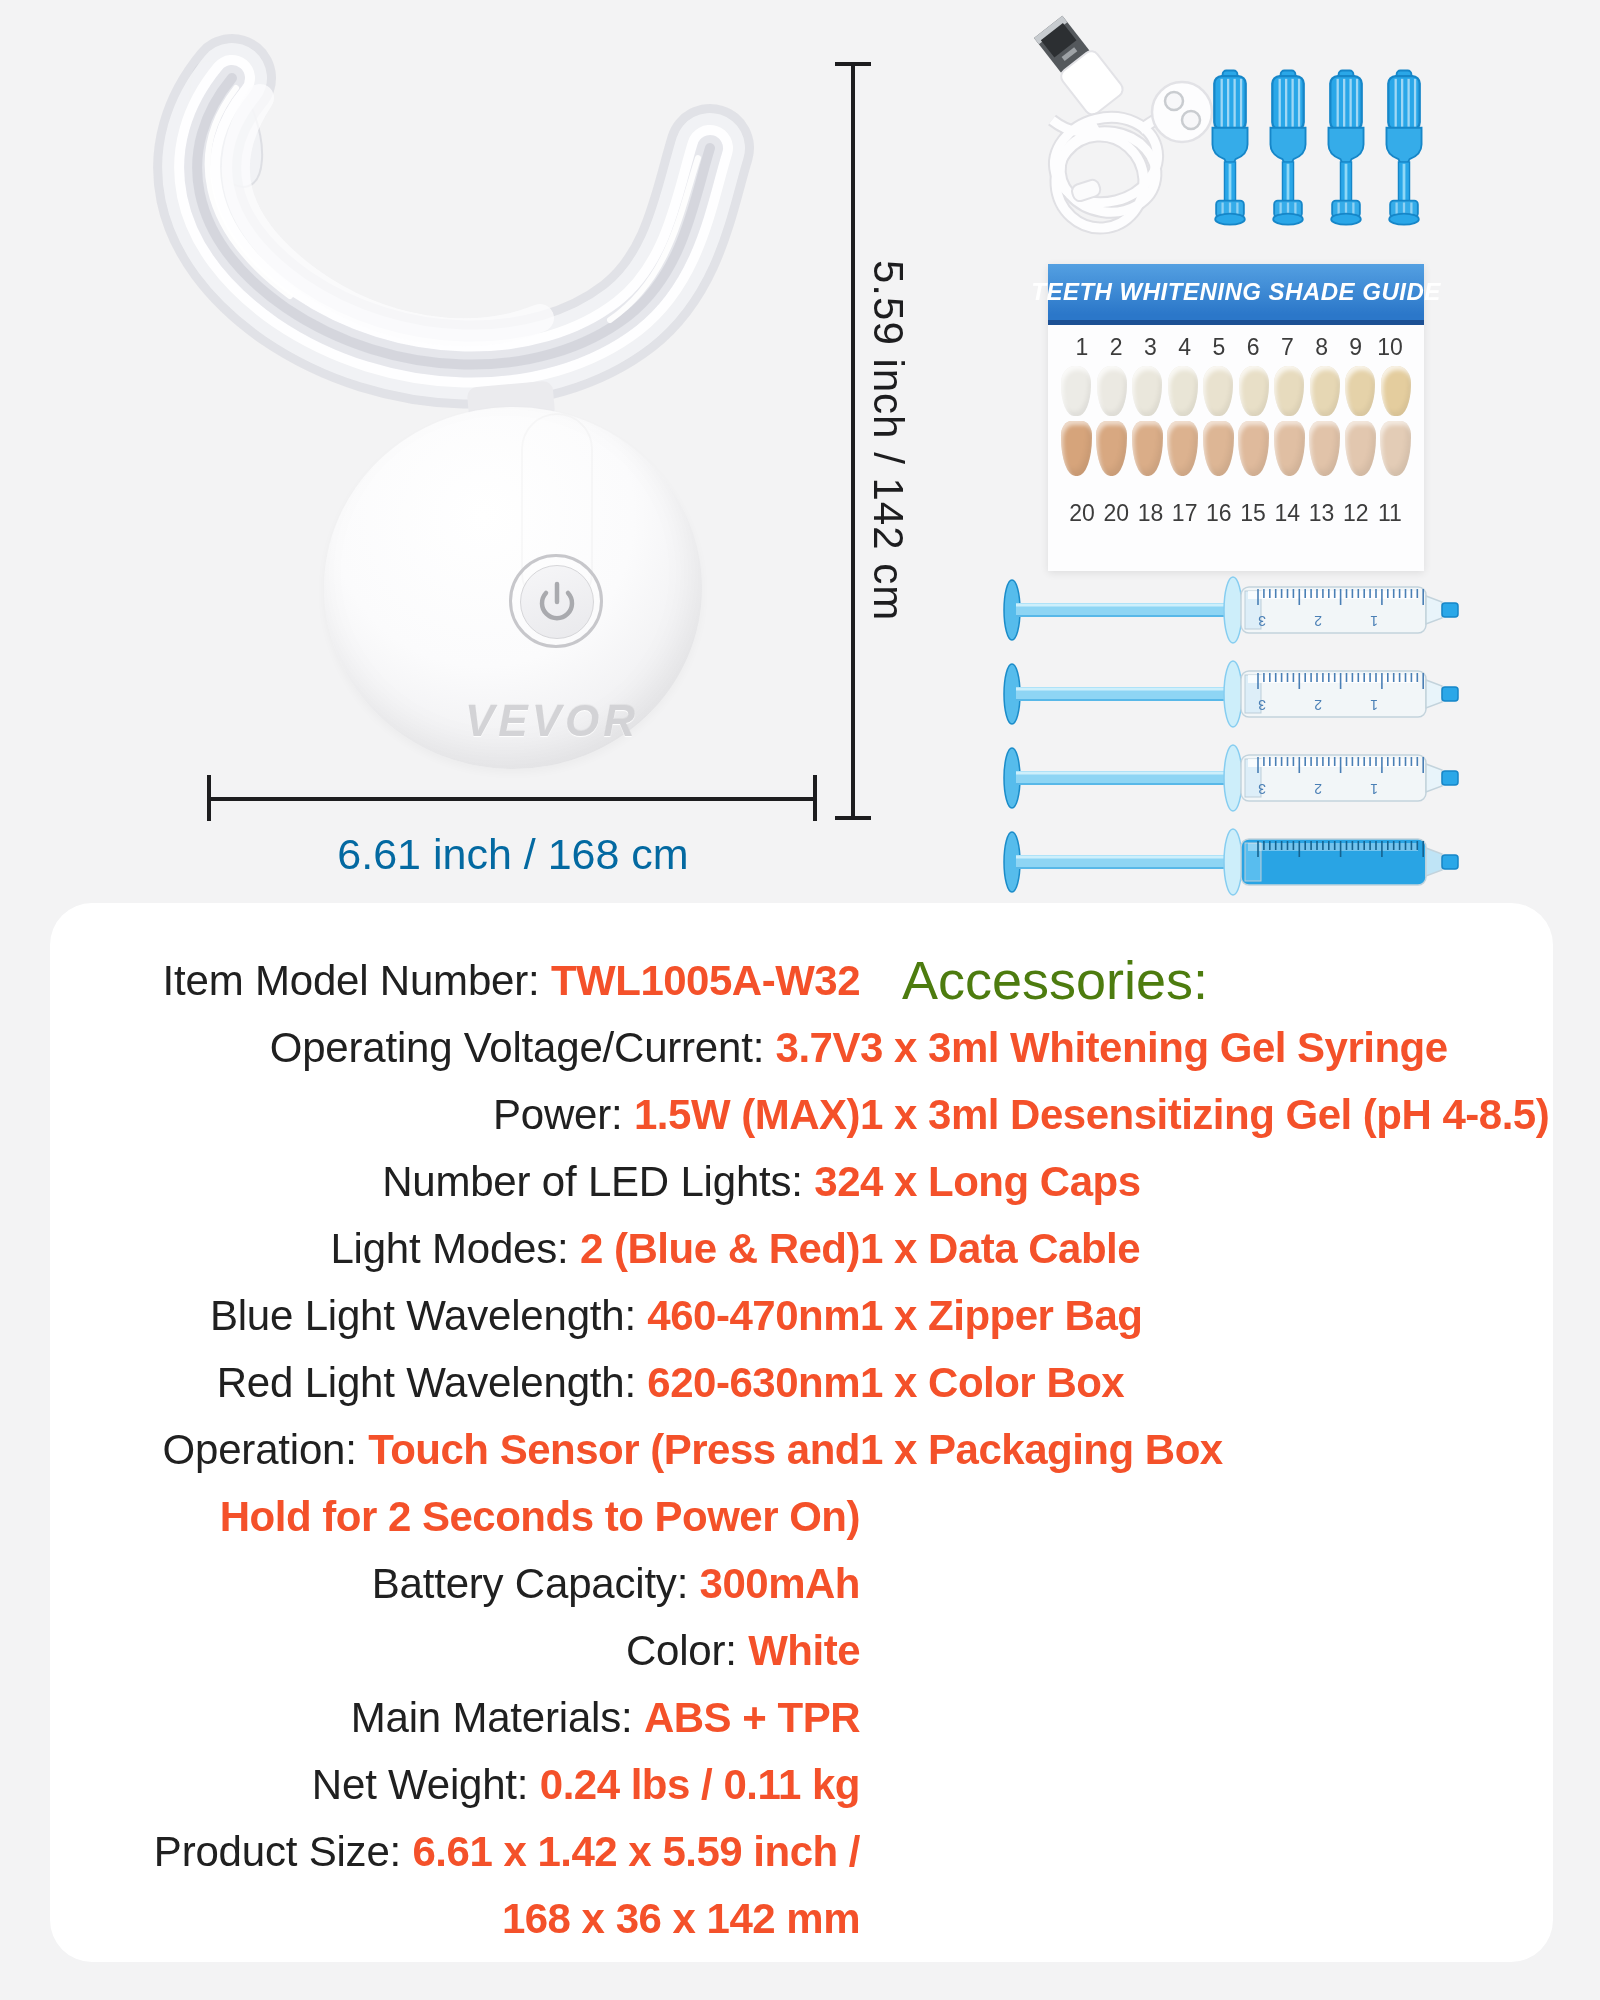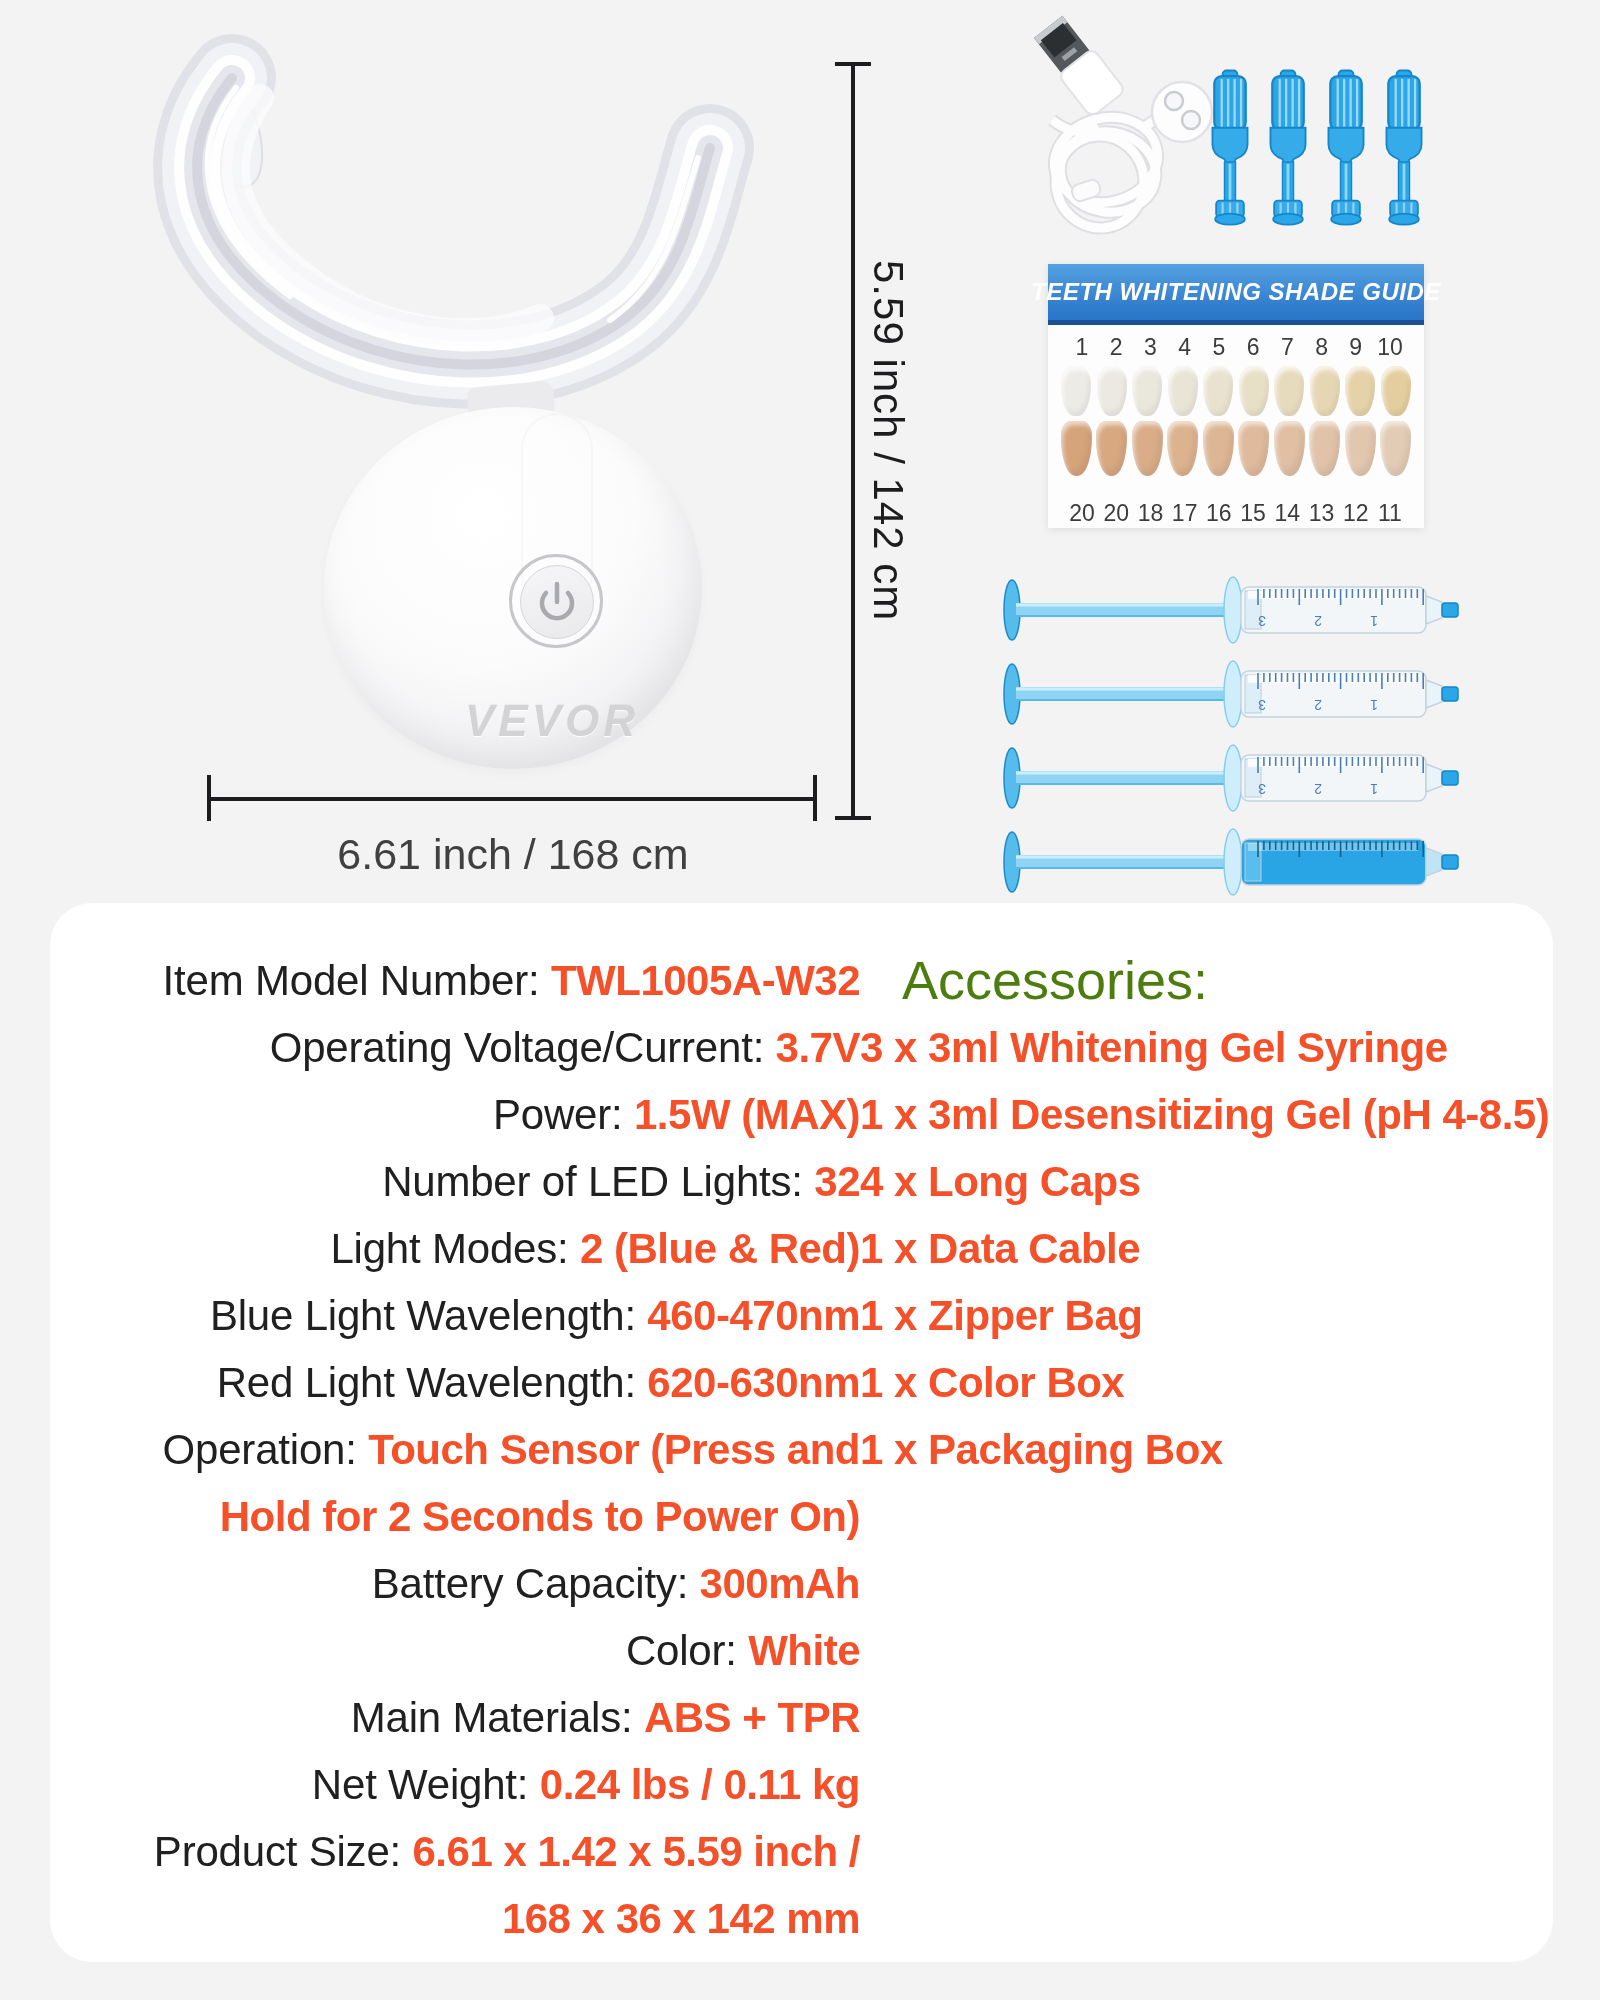--- a/index.html
+++ b/index.html
@@ -38,28 +38,28 @@
   
   .dim{background:#1d1d1f;}
   .vdim-line{left:851px;top:64px;width:4px;height:754px;}
   .vdim-tick{left:835px;width:36px;height:4px;}
   .hdim-line{left:209px;top:797px;width:608px;height:4px;}
   .hdim-tick{top:775px;width:4px;height:46px;}
   .vdim-label{
     left:864px;top:64px;height:754px;writing-mode:vertical-rl;text-align:center;
     font-size:42px;color:#1d1d1f;letter-spacing:1px;white-space:nowrap;
   }
-  .hdim-label{left:209px;top:830px;width:608px;text-align:center;font-size:43px;color:#404040;}
+  .hdim-label{left:209px;top:830px;width:608px;text-align:center;font-size:43px;color:#0369a1;}
 
   
   .usb-svg{left:988px;top:32px;overflow:visible;}
   .caps-row{left:1206px;top:64px;width:232px;display:flex;gap:10px;}
 
   .shade-guide{
-    left:1048px;top:264px;width:376px;height:264px;background:#fdfdfe;
+    left:1048px;top:264px;width:376px;height:307px;background:#fdfdfe;
     box-shadow:0 2px 8px rgba(0,0,0,0.09);
   }
   .sg-header{
     height:56px;border-bottom:5px solid #1c5094;display:flex;align-items:center;justify-content:center;
     background:linear-gradient(180deg,#54a0e2 0%,#2b77c9 90%);
     color:#fff;font-style:italic;font-weight:bold;font-size:24px;letter-spacing:0.5px;white-space:nowrap;
   }
   .sg-numbers{display:flex;justify-content:space-between;padding:0 20px;margin-top:9px;
     font-size:23px;color:#3c3c3c;}
   .sg-numbers span{width:28px;text-align:center;}

